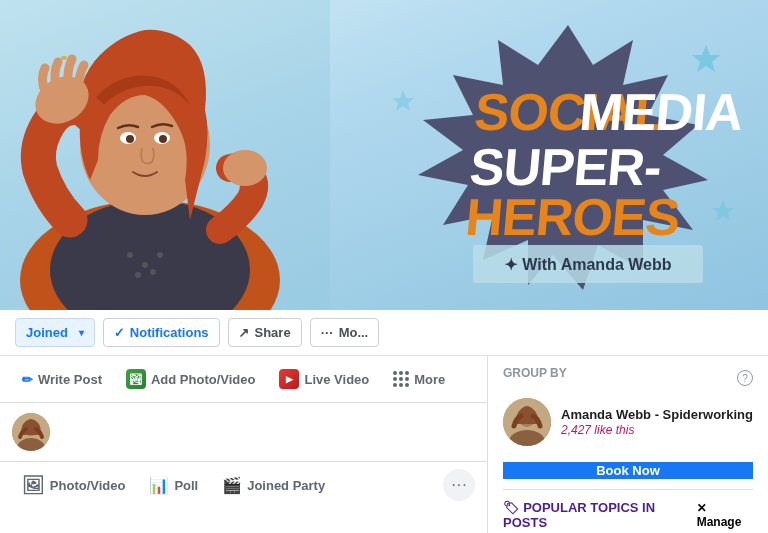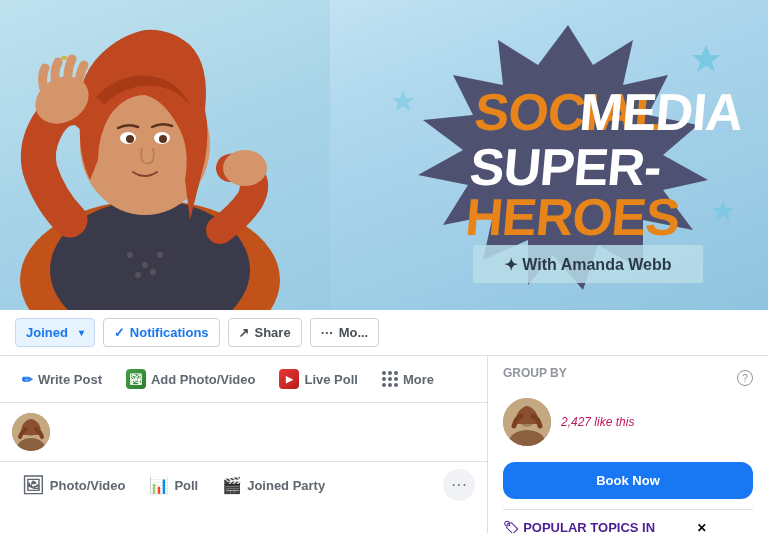--- a/index.html
+++ b/index.html
@@ -231,25 +231,25 @@
     }
 
     .group-likes {
       font-size: 12px;
       color: #be185d;
       font-style: italic;
     }
 
     .book-now-btn {
       width: 100%;
-      padding: 11px;
+      padding: 1px;
       background: #1877f2;
       color: #fff;
       border: none;
-      border-radius: 12px;
+      border-radius: 0;
       font-size: 13px;
       font-weight: 700;
       cursor: pointer;
       margin-top: 6px;
     }
 
     .divider {
       height: 1px;
       background: #dddfe2;
       margin: 10px 0;
@@ -430,21 +430,21 @@
       <button class="post-toolbar-btn">
         <span class="icon-pencil">✏</span>
         <span>Write Post</span>
       </button>
       <button class="post-toolbar-btn">
         <span class="icon-add-photo">🏞</span>
         <span>Add Photo/Video</span>
       </button>
       <button class="post-toolbar-btn">
         <span class="icon-live" style="font-size:9px;">▶</span>
-        <span>Live Poll</span>
+        <span>Live Video</span>
       </button>
       <button class="post-toolbar-btn">
         <span style="display:inline-grid;grid-template-columns:1fr 1fr 1fr;gap:2px;width:16px;height:16px;">
           <span style="width:4px;height:4px;background:#606770;border-radius:50%;display:block;"></span>
           <span style="width:4px;height:4px;background:#606770;border-radius:50%;display:block;"></span>
           <span style="width:4px;height:4px;background:#606770;border-radius:50%;display:block;"></span>
           <span style="width:4px;height:4px;background:#606770;border-radius:50%;display:block;"></span>
           <span style="width:4px;height:4px;background:#606770;border-radius:50%;display:block;"></span>
           <span style="width:4px;height:4px;background:#606770;border-radius:50%;display:block;"></span>
           <span style="width:4px;height:4px;background:#606770;border-radius:50%;display:block;"></span>
@@ -498,20 +498,21 @@
         <svg viewBox="0 0 48 48" width="48" height="48">
           <circle cx="24" cy="24" r="24" fill="#c4a882"></circle>
           <ellipse cx="24" cy="19" rx="9" ry="10" fill="#a08060"></ellipse>
           <ellipse cx="24" cy="44" rx="18" ry="12" fill="#8a6040"></ellipse>
           <path d="M14 26 Q12 16 17 12 Q21 8 24 8 Q27 8 31 12 Q36 16 34 26" fill="#8a5030"></path>
           <path d="M11 28 Q13 20 18 18" stroke="#7a4020" stroke-width="5" fill="none" stroke-linecap="round"></path>
           <path d="M37 28 Q35 20 30 18" stroke="#7a4020" stroke-width="5" fill="none" stroke-linecap="round"></path>
         </svg>
       </div>
       <div class="group-info">
+        <div class="group-name">Amanda Webb - Spiderworking</div>
         <div class="group-likes">2,427 like this</div>
       </div>
     </div>
 
     <button class="book-now-btn">
       <span>Book Now</span>
     </button>
 
     <div class="divider"></div>
 

